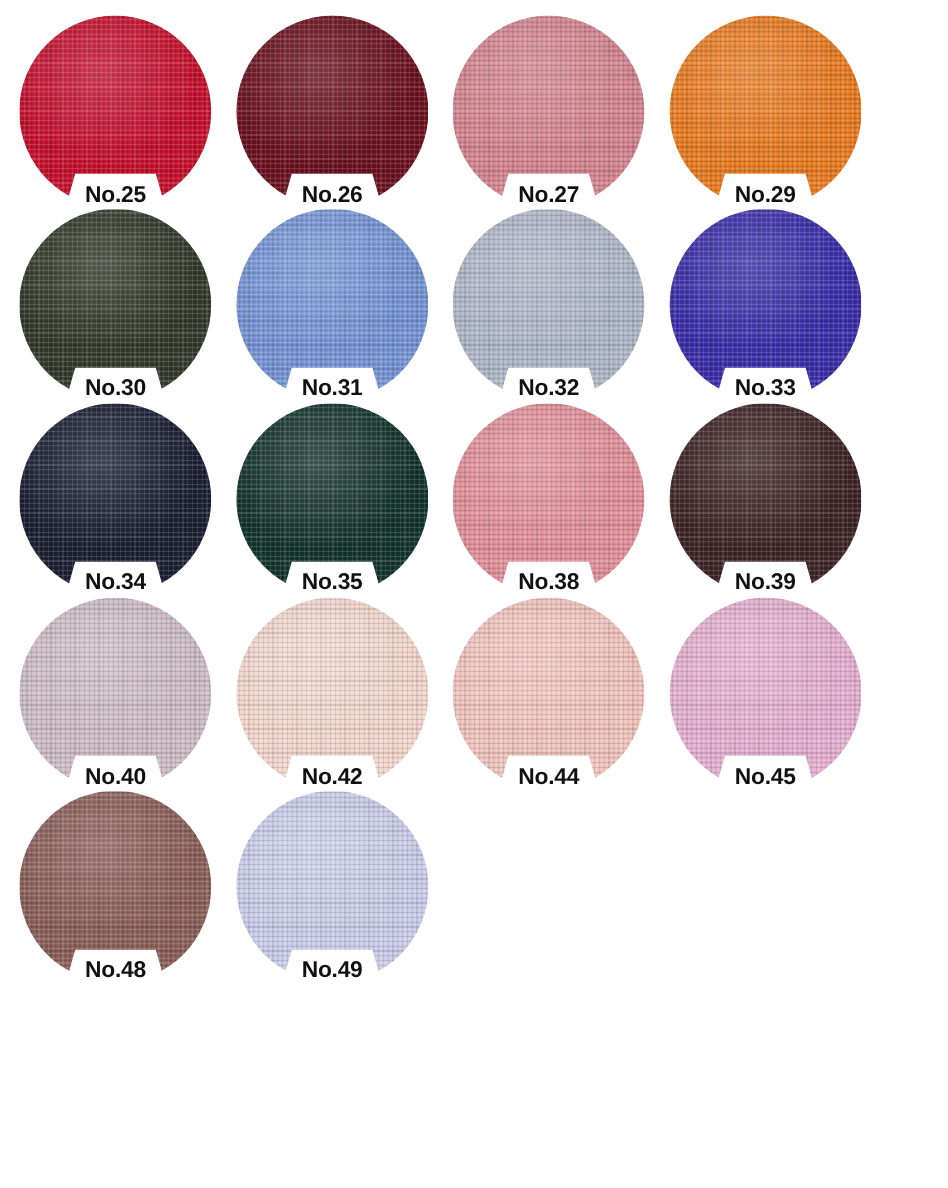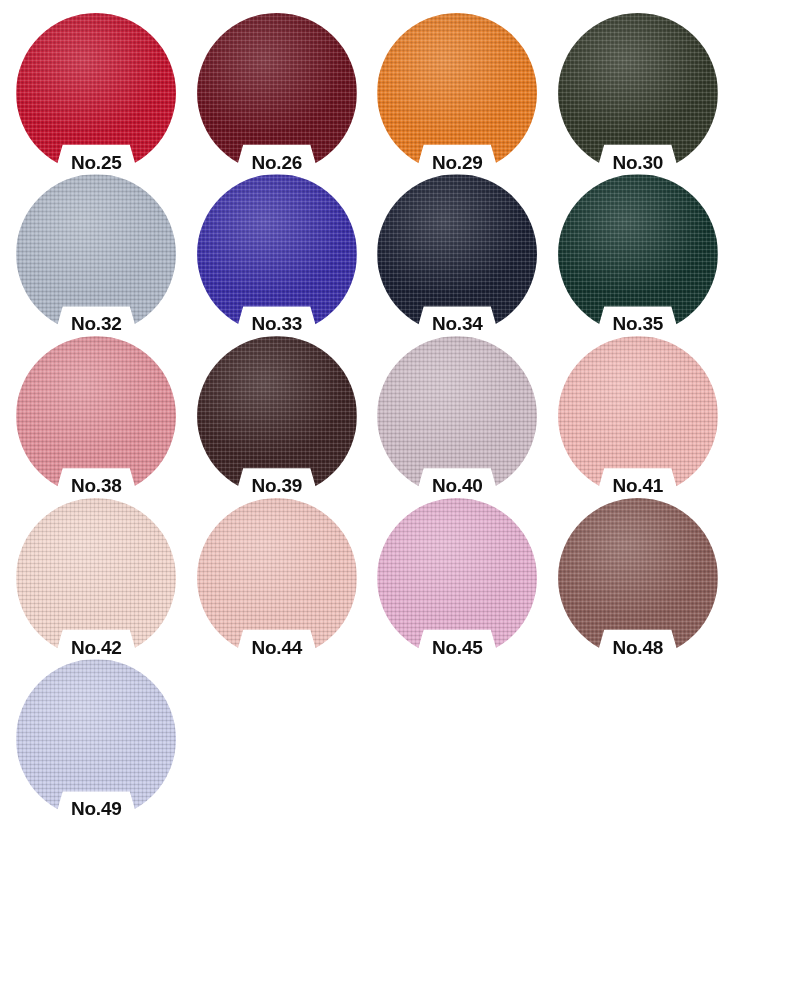--- a/index.html
+++ b/index.html
@@ -110,26 +110,34 @@
 <div id="swatch-grid">
     <div class="swatch-cell">
       <div class="swatch-disc" style="background-color: rgb(196, 18, 46);"></div>
       <div class="swatch-label">No.25</div>
     </div>
     <div class="swatch-cell">
       <div class="swatch-disc" style="background-color: rgb(107, 19, 32);"></div>
       <div class="swatch-label">No.26</div>
     </div>
     <div class="swatch-cell">
+      <div class="swatch-disc" style="background-color: rgb(210, 132, 143);"></div>
+      <div class="swatch-label">No.27</div>
+    </div>
+    <div class="swatch-cell">
       <div class="swatch-disc" style="background-color: rgb(231, 123, 34);"></div>
       <div class="swatch-label">No.29</div>
     </div>
     <div class="swatch-cell">
       <div class="swatch-disc" style="background-color: rgb(52, 58, 43);"></div>
       <div class="swatch-label">No.30</div>
+    </div>
+    <div class="swatch-cell">
+      <div class="swatch-disc" style="background-color: rgb(118, 148, 212);"></div>
+      <div class="swatch-label">No.31</div>
     </div>
     <div class="swatch-cell">
       <div class="swatch-disc" style="background-color: rgb(174, 183, 198);"></div>
       <div class="swatch-label">No.32</div>
     </div>
     <div class="swatch-cell">
       <div class="swatch-disc" style="background-color: rgb(59, 47, 168);"></div>
       <div class="swatch-label">No.33</div>
     </div>
     <div class="swatch-cell">
@@ -146,24 +154,20 @@
     </div>
     <div class="swatch-cell">
       <div class="swatch-disc" style="background-color: rgb(62, 37, 38);"></div>
       <div class="swatch-label">No.39</div>
     </div>
     <div class="swatch-cell">
       <div class="swatch-disc" style="background-color: rgb(205, 188, 198);"></div>
       <div class="swatch-label">No.40</div>
     </div>
     <div class="swatch-cell">
-      <div class="swatch-disc" style="background-color: rgb(240, 183, 180);"></div>
-      <div class="swatch-label">No.41</div>
-    </div>
-    <div class="swatch-cell">
       <div class="swatch-disc" style="background-color: rgb(242, 214, 205);"></div>
       <div class="swatch-label">No.42</div>
     </div>
     <div class="swatch-cell">
       <div class="swatch-disc" style="background-color: rgb(239, 195, 189);"></div>
       <div class="swatch-label">No.44</div>
     </div>
     <div class="swatch-cell">
       <div class="swatch-disc" style="background-color: rgb(228, 176, 208);"></div>
       <div class="swatch-label">No.45</div>

